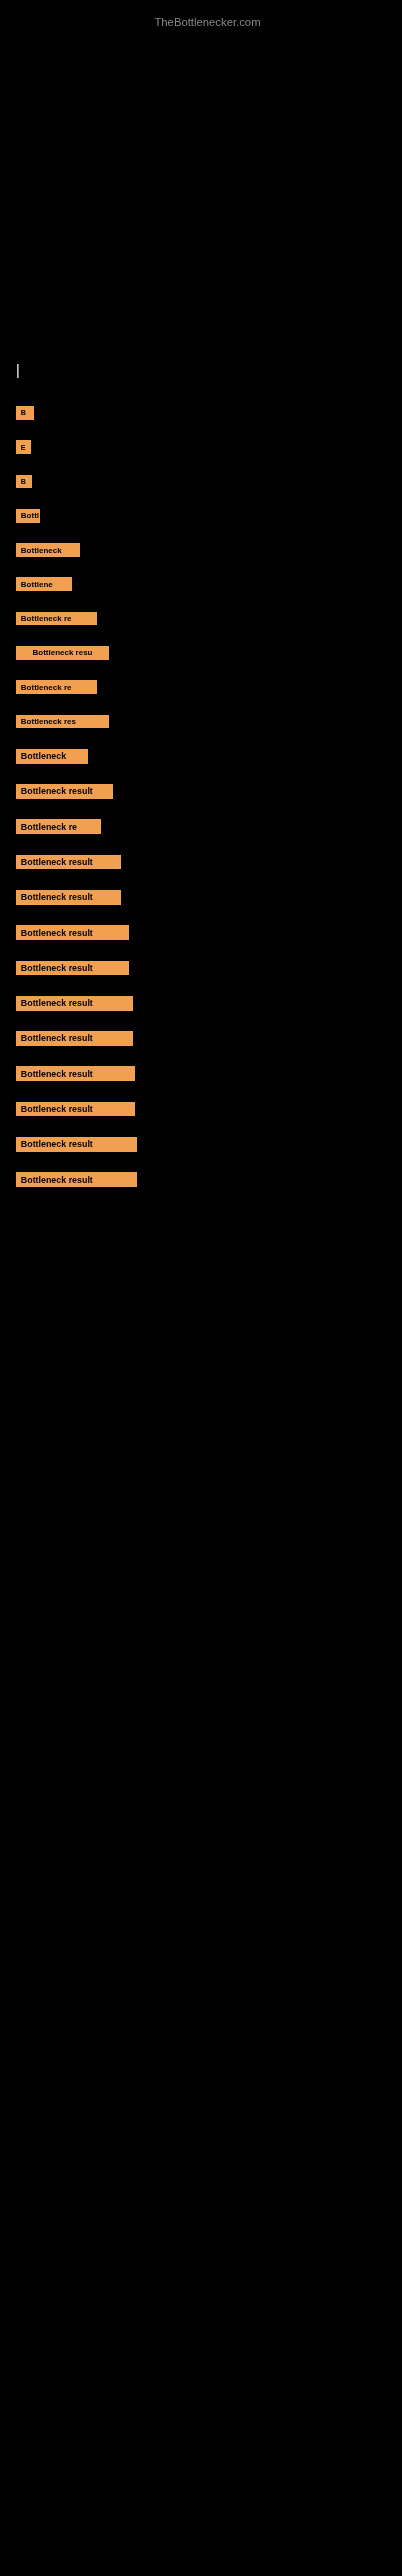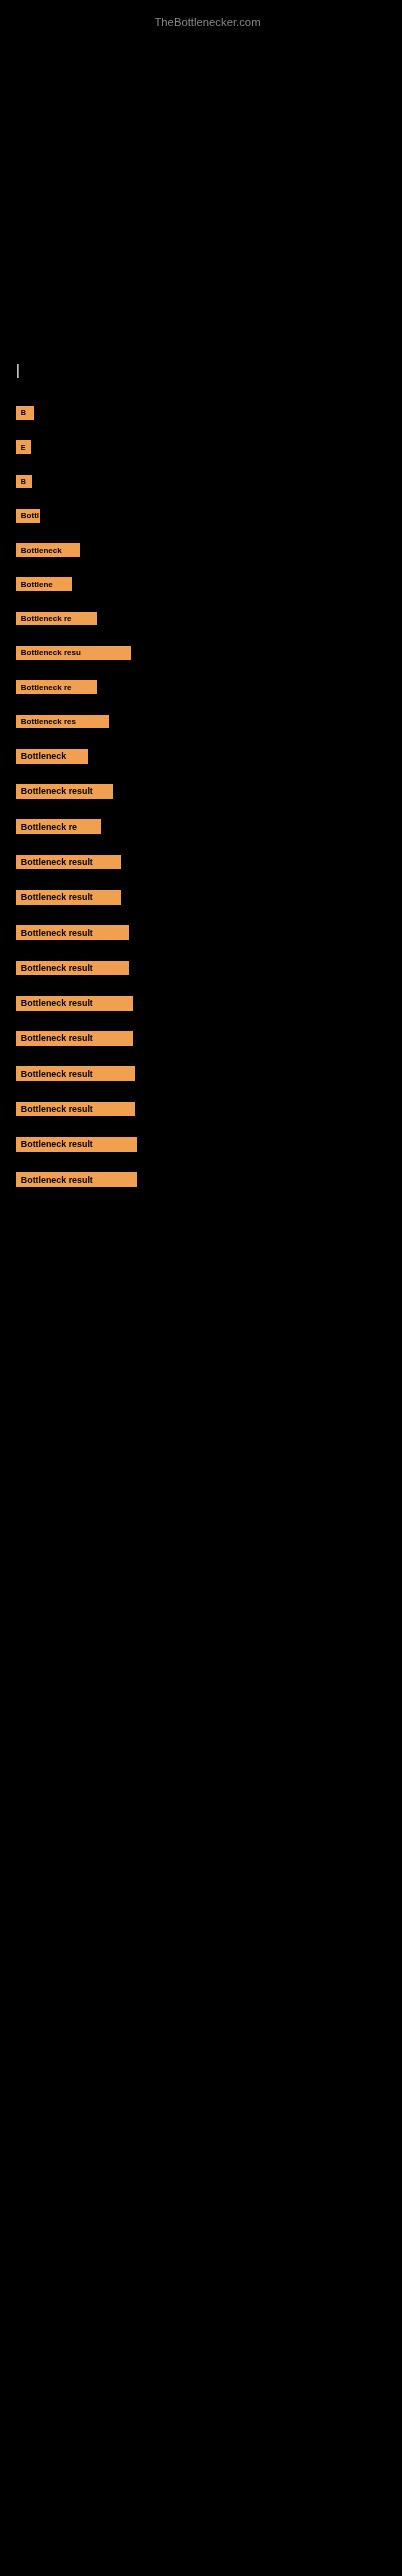--- a/index.html
+++ b/index.html
@@ -65,21 +65,21 @@
     }
 
     
     .result-item:nth-child(1) .result-label { font-size: 7.2px; width: 17.7px; overflow: hidden; }
     .result-item:nth-child(2) .result-label { font-size: 7.2px; width: 14.5px; overflow: hidden; }
     .result-item:nth-child(3) .result-label { font-size: 7.2px; width: 16px; overflow: hidden; }
     .result-item:nth-child(4) .result-label { font-size: 8px; width: 24px; overflow: hidden; }
     .result-item:nth-child(5) .result-label { font-size: 8px; width: 64px; overflow: hidden; }
     .result-item:nth-child(6) .result-label { font-size: 8px; width: 56px; overflow: hidden; }
     .result-item:nth-child(7) .result-label { font-size: 8px; width: 81px; overflow: hidden; }
-    .result-item:nth-child(8) .result-label { font-size: 8px; width: 115px; overflow: hidden; }
+    .result-item:nth-child(8) .result-label { font-size: 8px; width: 93px; overflow: hidden; text-align: center; }
     .result-item:nth-child(9) .result-label { font-size: 8px; width: 81px; overflow: hidden; }
     .result-item:nth-child(10) .result-label { font-size: 8px; width: 93px; overflow: hidden; }
     .result-item:nth-child(11) .result-label { font-size: 8.9px; width: 72px; overflow: hidden; }
     .result-item:nth-child(12) .result-label { font-size: 8.9px; width: 97px; overflow: hidden; }
     .result-item:nth-child(13) .result-label { font-size: 8.9px; width: 85px; overflow: hidden; }
     .result-item:nth-child(14) .result-label { font-size: 8.9px; width: 105px; overflow: hidden; }
     .result-item:nth-child(15) .result-label { font-size: 8.9px; width: 105px; overflow: hidden; }
     .result-item:nth-child(16) .result-label { font-size: 8.9px; width: 113px; overflow: hidden; }
     .result-item:nth-child(17) .result-label { font-size: 8.9px; width: 113px; overflow: hidden; }
     .result-item:nth-child(18) .result-label { font-size: 8.9px; width: 117px; overflow: hidden; }

